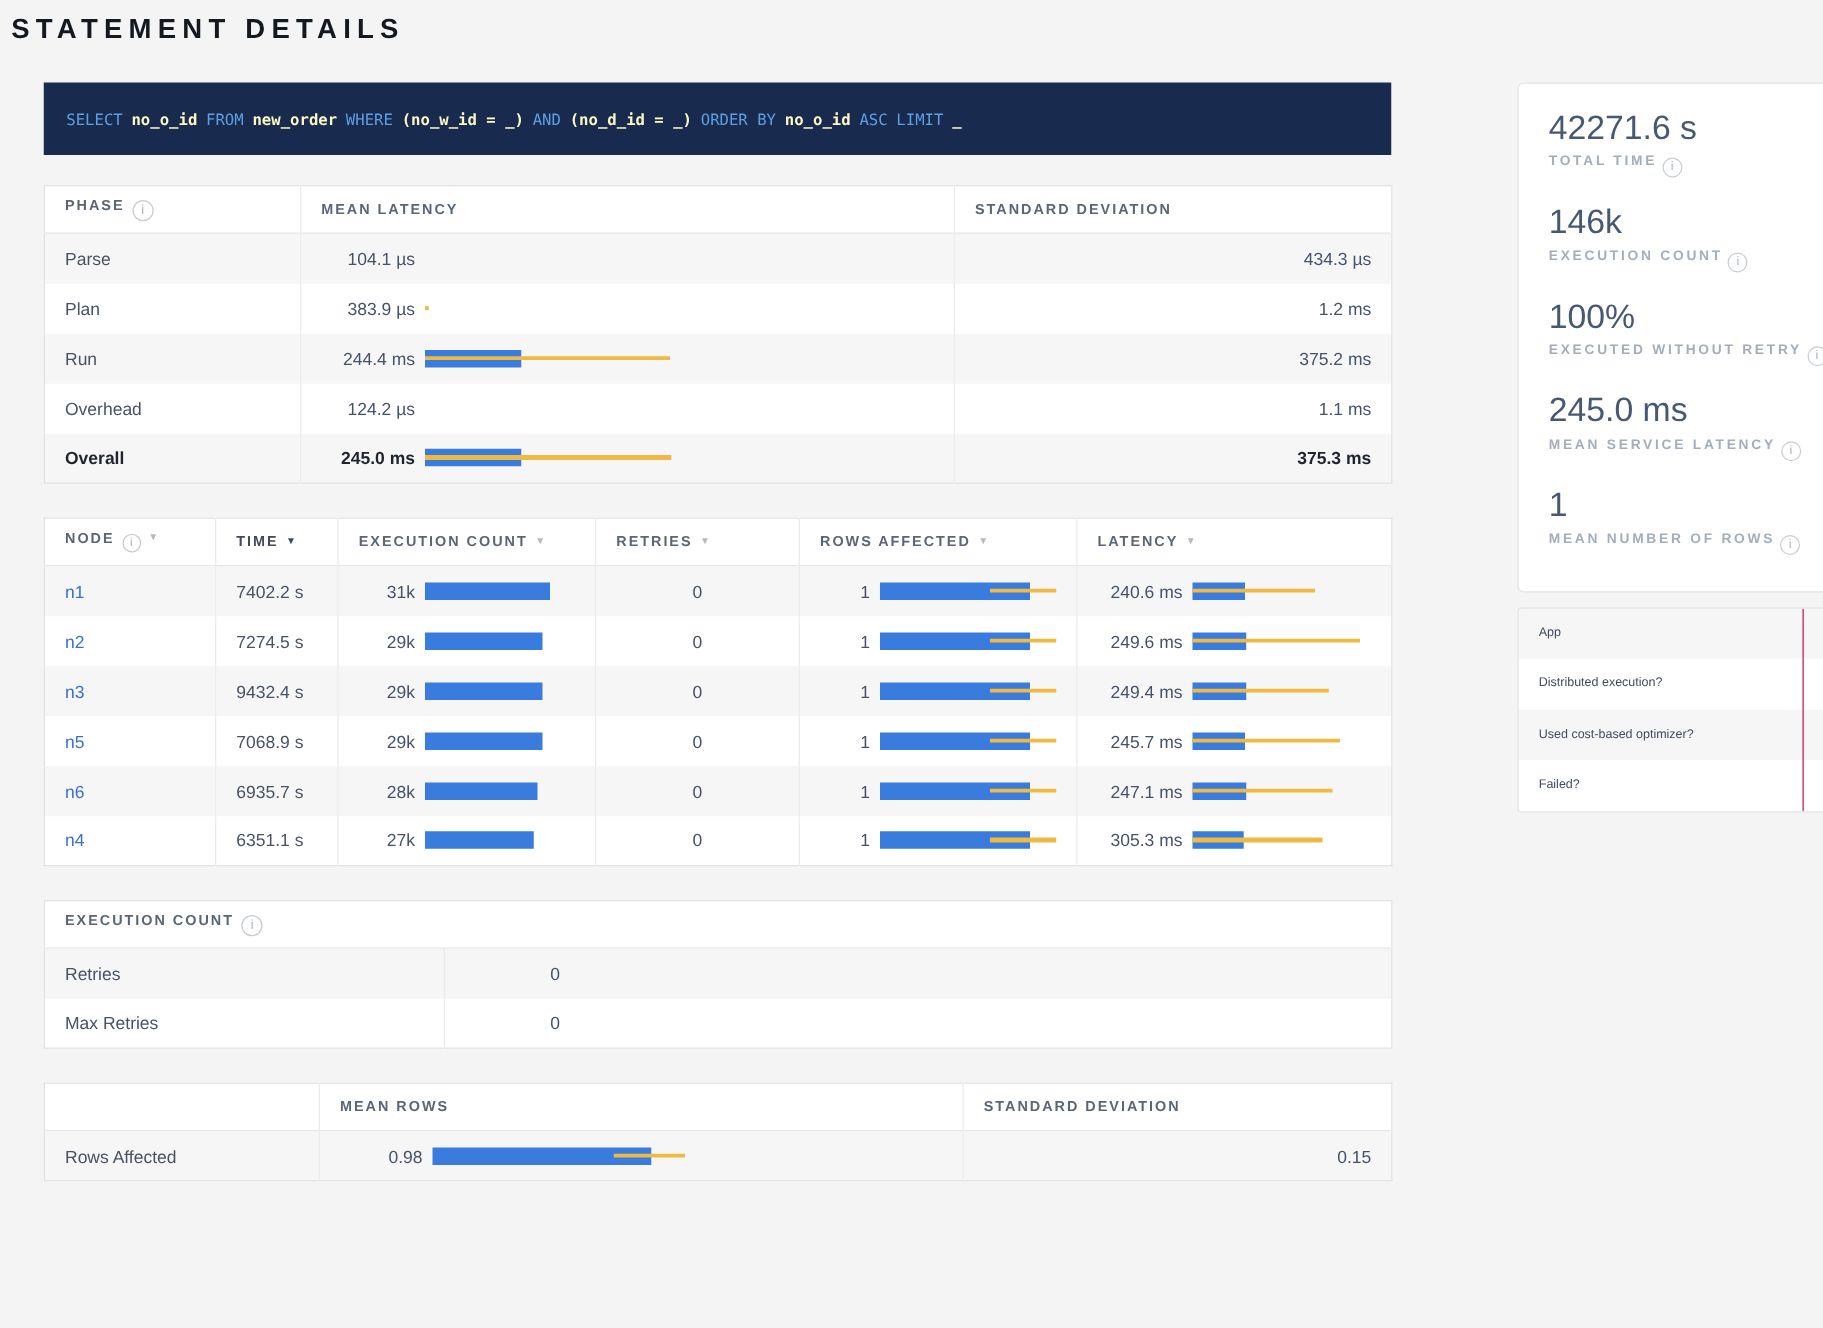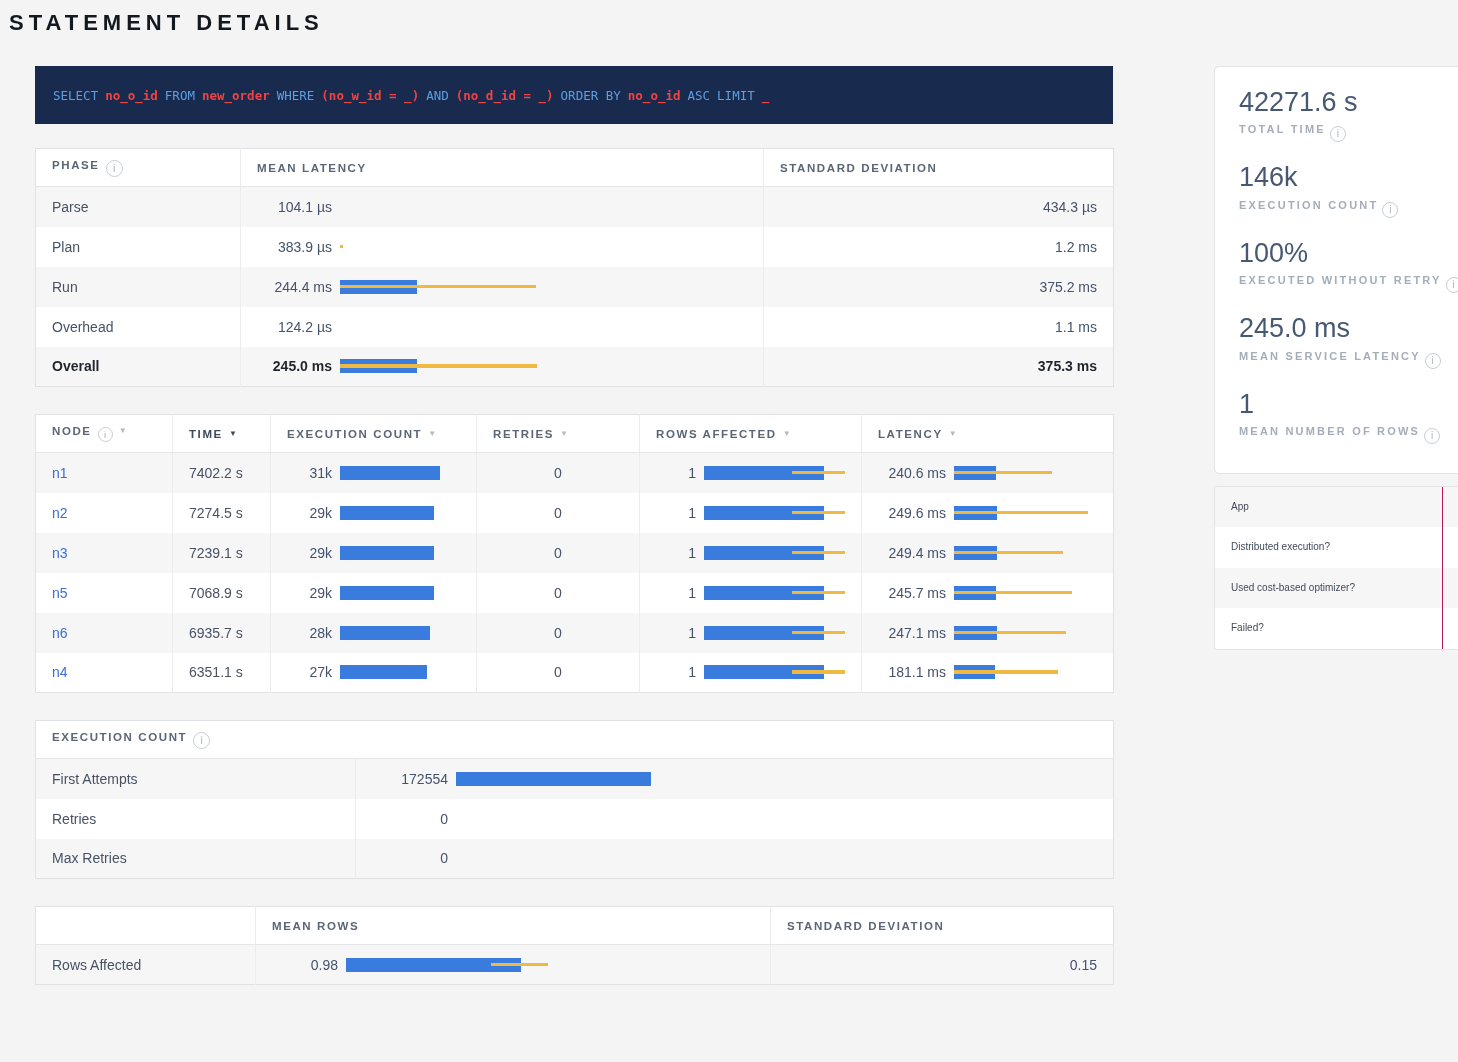--- a/index.html
+++ b/index.html
@@ -17,21 +17,21 @@
   }
   .left-col { position:absolute; left:35px; top:66px; width:1078px; }
   .right-col { position:absolute; left:1214px; top:66px; width:324px; }
 
   
   .sql-box {
     height:58px; background:#182a4e; display:flex; align-items:center;
     padding:0 18px; margin-bottom:24px;
   }
   .sql-code { font-family:"DejaVu Sans Mono", monospace; font-size:12.5px; color:#ffffff; white-space:nowrap; }
-  .sql-tok { margin-right:7px; font-weight:700; color:#ef4444; }
+  .sql-tok { margin-right:7px; font-weight:700; color:#fef9c3; }
   .sql-tok.kw { color:#5c9fe2; font-weight:400; }
 
   
   table.panel {
     width:100%; border-collapse:collapse; background:#ffffff;
     border:1px solid #dfe1e4; table-layout:fixed;
     margin-bottom:27px;
   }
   table.panel th {
     height:38px; text-align:left; vertical-align:middle;
@@ -305,21 +305,21 @@
               <div class="bararea">
                 <div class="bar" style="width: 31%;"></div>
                 <div class="dev" style="left: 0%; width: 96%;"></div>
               </div>
             </div>
           </td>
         </tr>
 
         <tr>
           <td><a class="node-link">n3</a></td>
-          <td>7239.1 s</td>
+          <td>9432.4 s</td>
           <td class="w-count">
             <div class="vb">
               <span class="val">29k</span>
               <div class="bararea">
                 <div class="bar" style="width: 93.5%;"></div>
               </div>
             </div>
           </td>
           <td class="cell-center">0</td>
           <td class="w-rows">
@@ -422,21 +422,21 @@
             <div class="vb">
               <span class="val">1</span>
               <div class="bararea">
                 <div class="bar" style="width: 83%;"></div>
                 <div class="dev" style="left: 61%; width: 36%;"></div>
               </div>
             </div>
           </td>
           <td class="w-lat">
             <div class="vb">
-              <span class="val">181.1 ms</span>
+              <span class="val">305.3 ms</span>
               <div class="bararea">
                 <div class="bar" style="width: 29%;"></div>
                 <div class="dev" style="left: 0%; width: 74%;"></div>
               </div>
             </div>
           </td>
         </tr>
       </tbody>
   </table>
 
@@ -447,31 +447,20 @@
       </colgroup>
     <thead>
       <tr>
         <th colspan="2">
           <span>Execution Count</span><span class="info-icon">i</span>
         </th>
       </tr>
     </thead>
     <tbody>
 
-        <tr>
-          <td>First Attempts</td>
-          <td class="w-exec">
-            <div class="vb">
-              <span class="val">172554</span>
-              <div class="bararea">
-                <div class="bar" style="width: 100%;"></div>
-              </div>
-            </div>
-          </td>
-        </tr>
 
         <tr>
           <td>Retries</td>
           <td class="w-exec">
             <div class="vb">
               <span class="val">0</span>
               <div class="bararea">
                 
               </div>
             </div>

